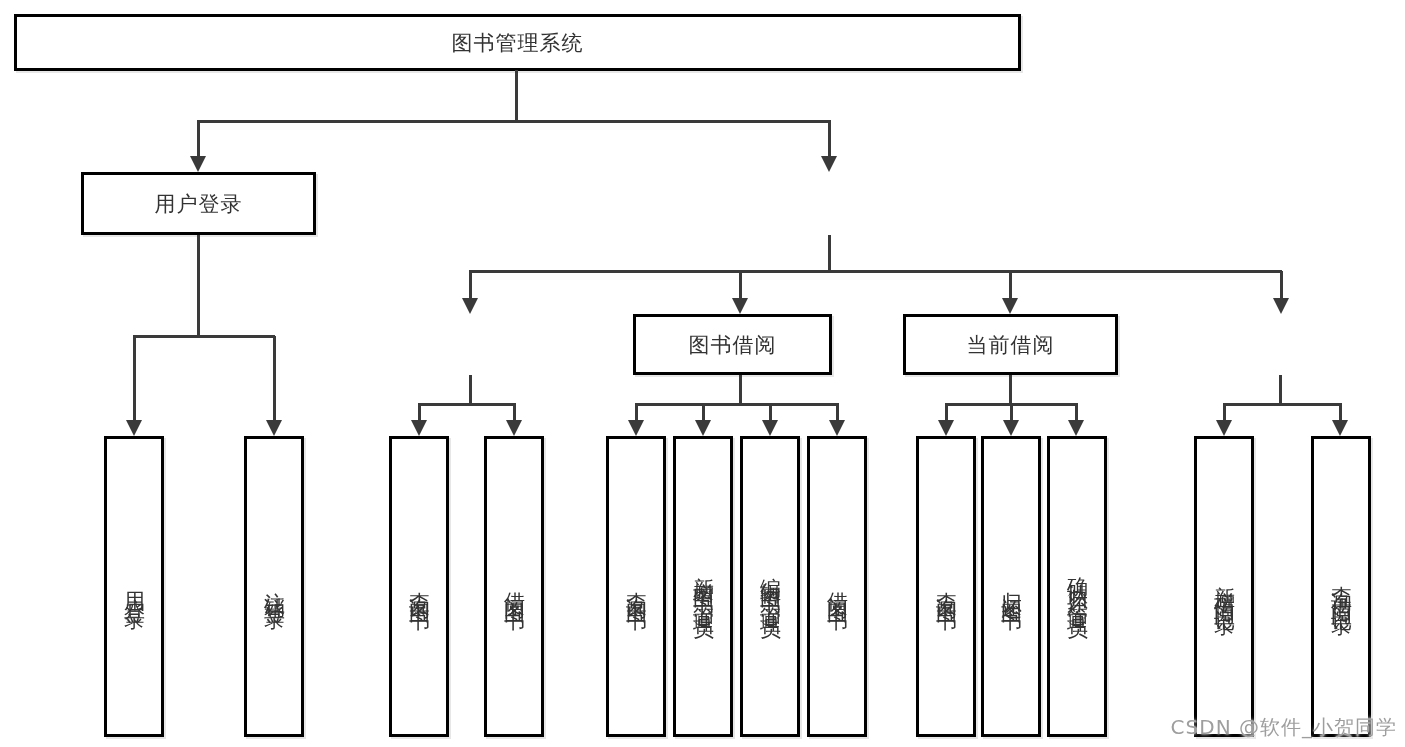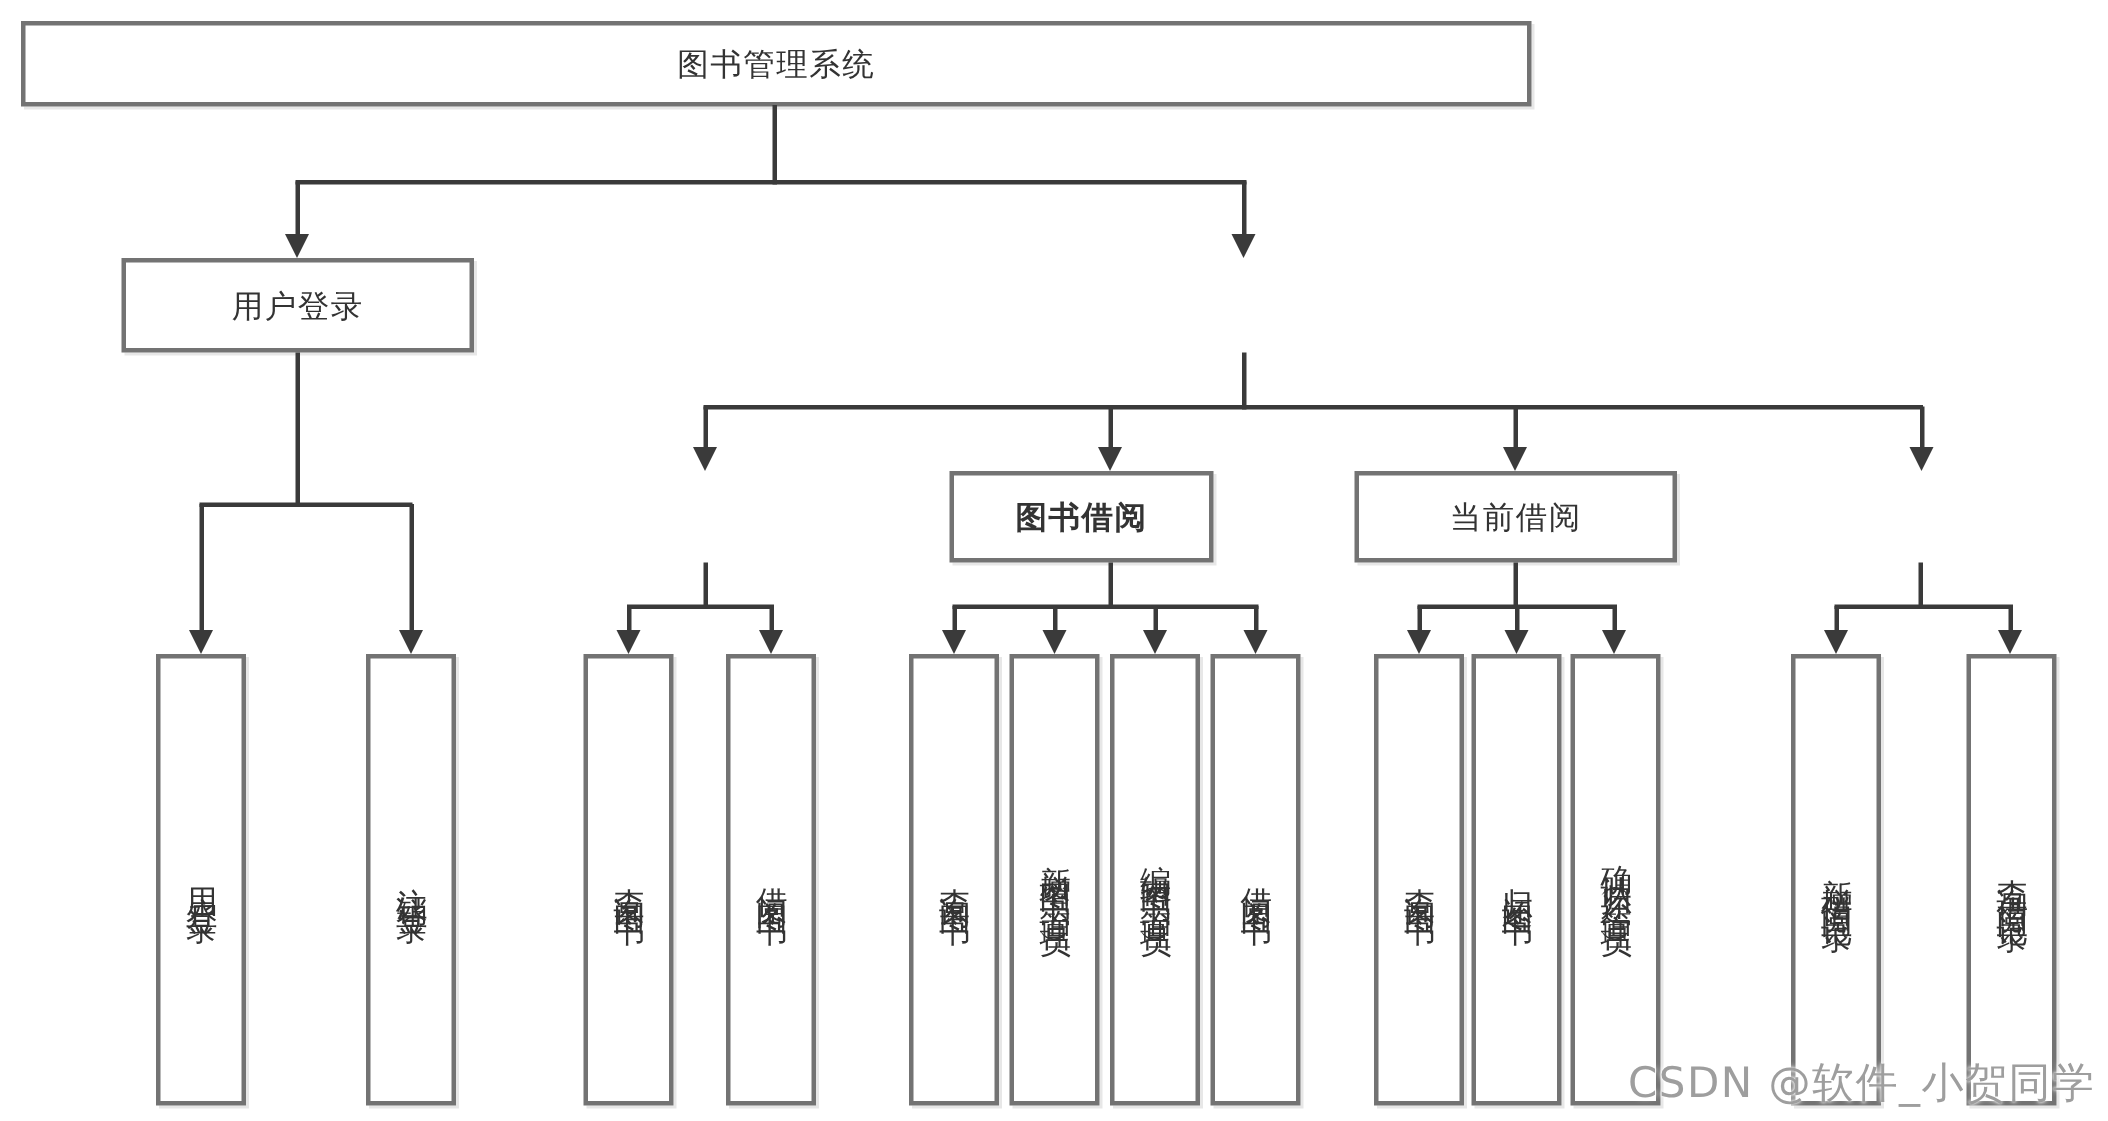--- a/index.html
+++ b/index.html
@@ -2,57 +2,57 @@
 <html><head>
 <meta charset="utf-8">
 <style>
   html,body { margin:0; padding:0; background:#ffffff; }
   .stage {
     position:relative; width:1405px; height:747px; background:#ffffff;
     font-family:"DejaVu Sans","Liberation Sans",sans-serif; overflow:hidden;
   }
   .box {
     position:absolute; box-sizing:border-box; background:#ffffff;
-    border:3px solid #737373; display:flex; align-items:center; justify-content:center;
+    border:3px solid #000000; display:flex; align-items:center; justify-content:center;
     box-shadow:2px 2px 0 rgba(120,120,120,0.18);
   }
   .hbox .lbl { font-size:21px; color:#333333; letter-spacing:1px; white-space:nowrap; }
   .vbox { width:60px; height:301px; }
   .vbox .vlbl {
     writing-mode:vertical-rl; text-orientation:mixed;
     font-size:21px; line-height:1; letter-spacing:6px; color:#333333;
   }
   .line { position:absolute; background:#3a3a3a; }
   .arrow {
     position:absolute; width:0; height:0;
     border-left:8px solid transparent; border-right:8px solid transparent;
     border-top:16px solid #3a3a3a;
   }
   .watermark {
-    position:absolute; right:8px; bottom:6px; font-size:28px; color:#9e9e9e;
+    position:absolute; right:8px; bottom:6px; font-size:20px; color:#9e9e9e;
     letter-spacing:1px; text-shadow:0 0 2px #ffffff, 0 0 4px #ffffff; z-index:5;
     white-space:nowrap;
   }
 </style>
 </head>
 <body>
 
 <div class="stage">
 
   <div class="box hbox" style="left:14px; top:14px; width:1007px; height:57px;">
     <span class="lbl">图书管理系统</span>
   </div>
 
   <div class="box hbox" style="left:81px; top:172px; width:235px; height:63px;">
     <span class="lbl">用户登录</span>
   </div>
 
 
 
-  <div class="box hbox" style="left:633px; top:314px; width:176px; height:61px;font-weight:bold;">
+  <div class="box hbox" style="left:633px; top:314px; width:199px; height:61px;">
     <span class="lbl">图书借阅</span>
   </div>
 
   <div class="box hbox" style="left:903px; top:314px; width:215px; height:61px;align-items:center;">
     <span class="lbl">当前借阅</span>
   </div>
 
 
   <div class="box vbox" style="left:104px; top:436px;">
     <span class="vlbl">用户登录</span>

